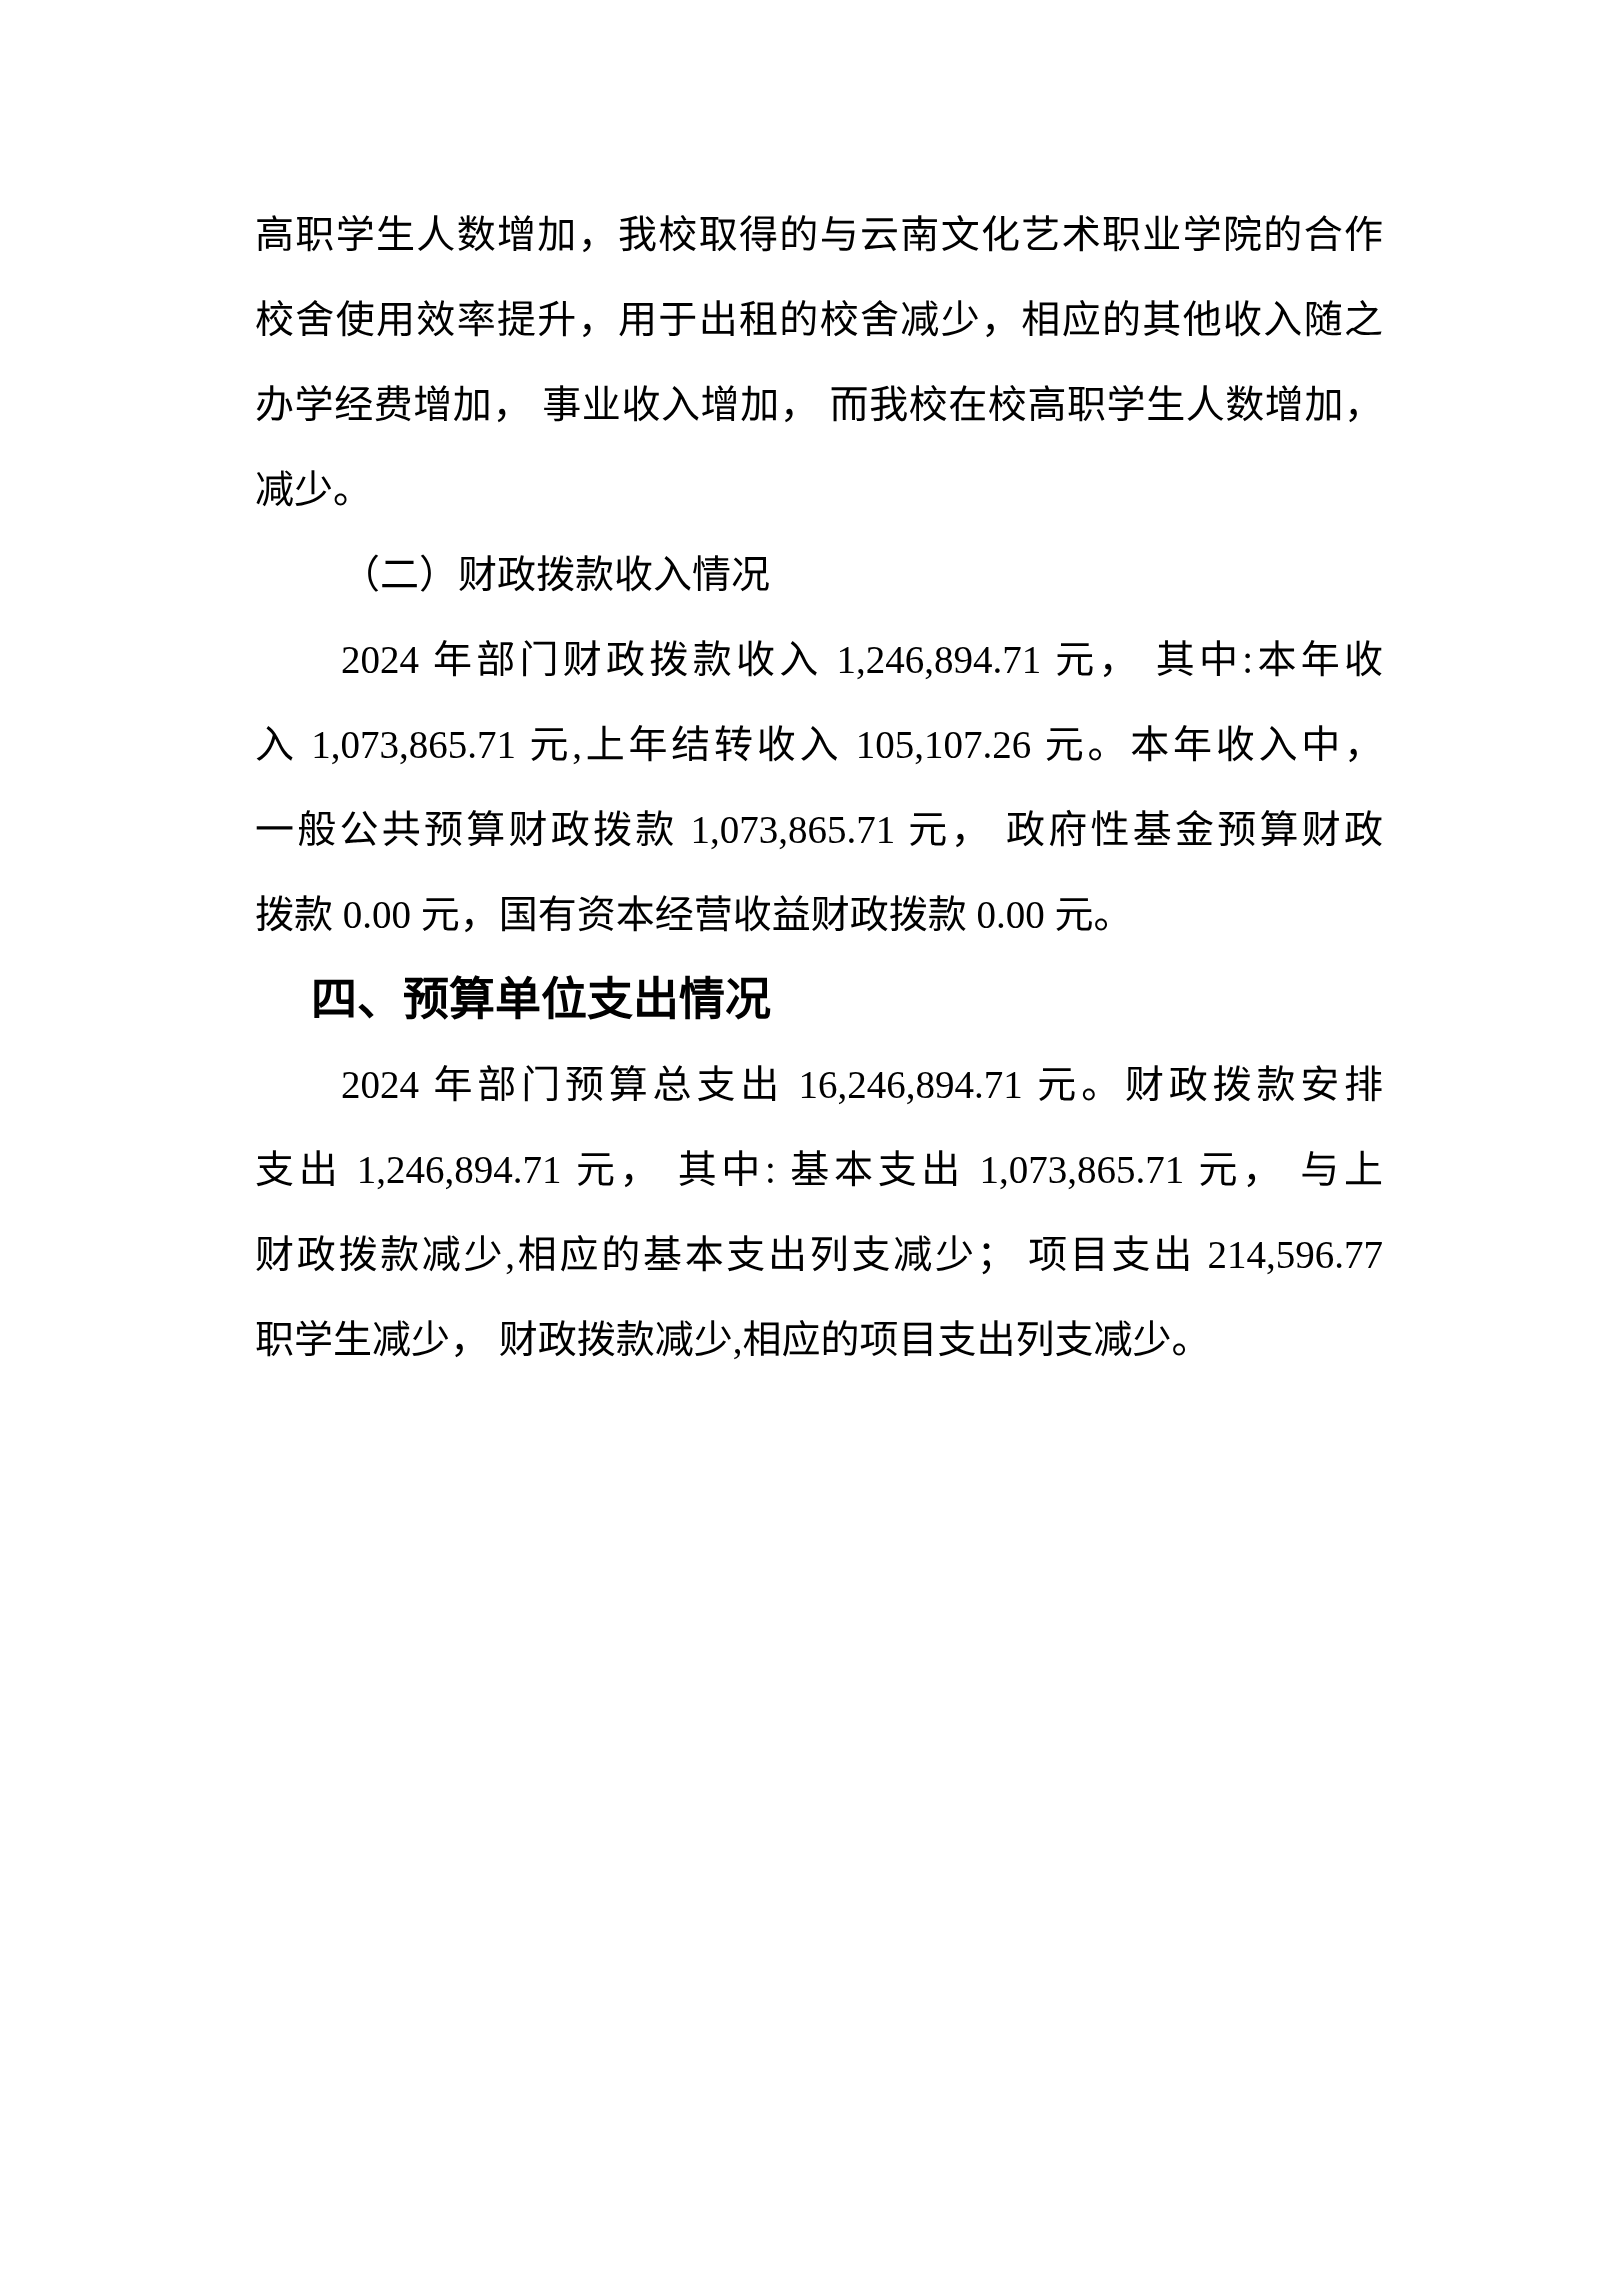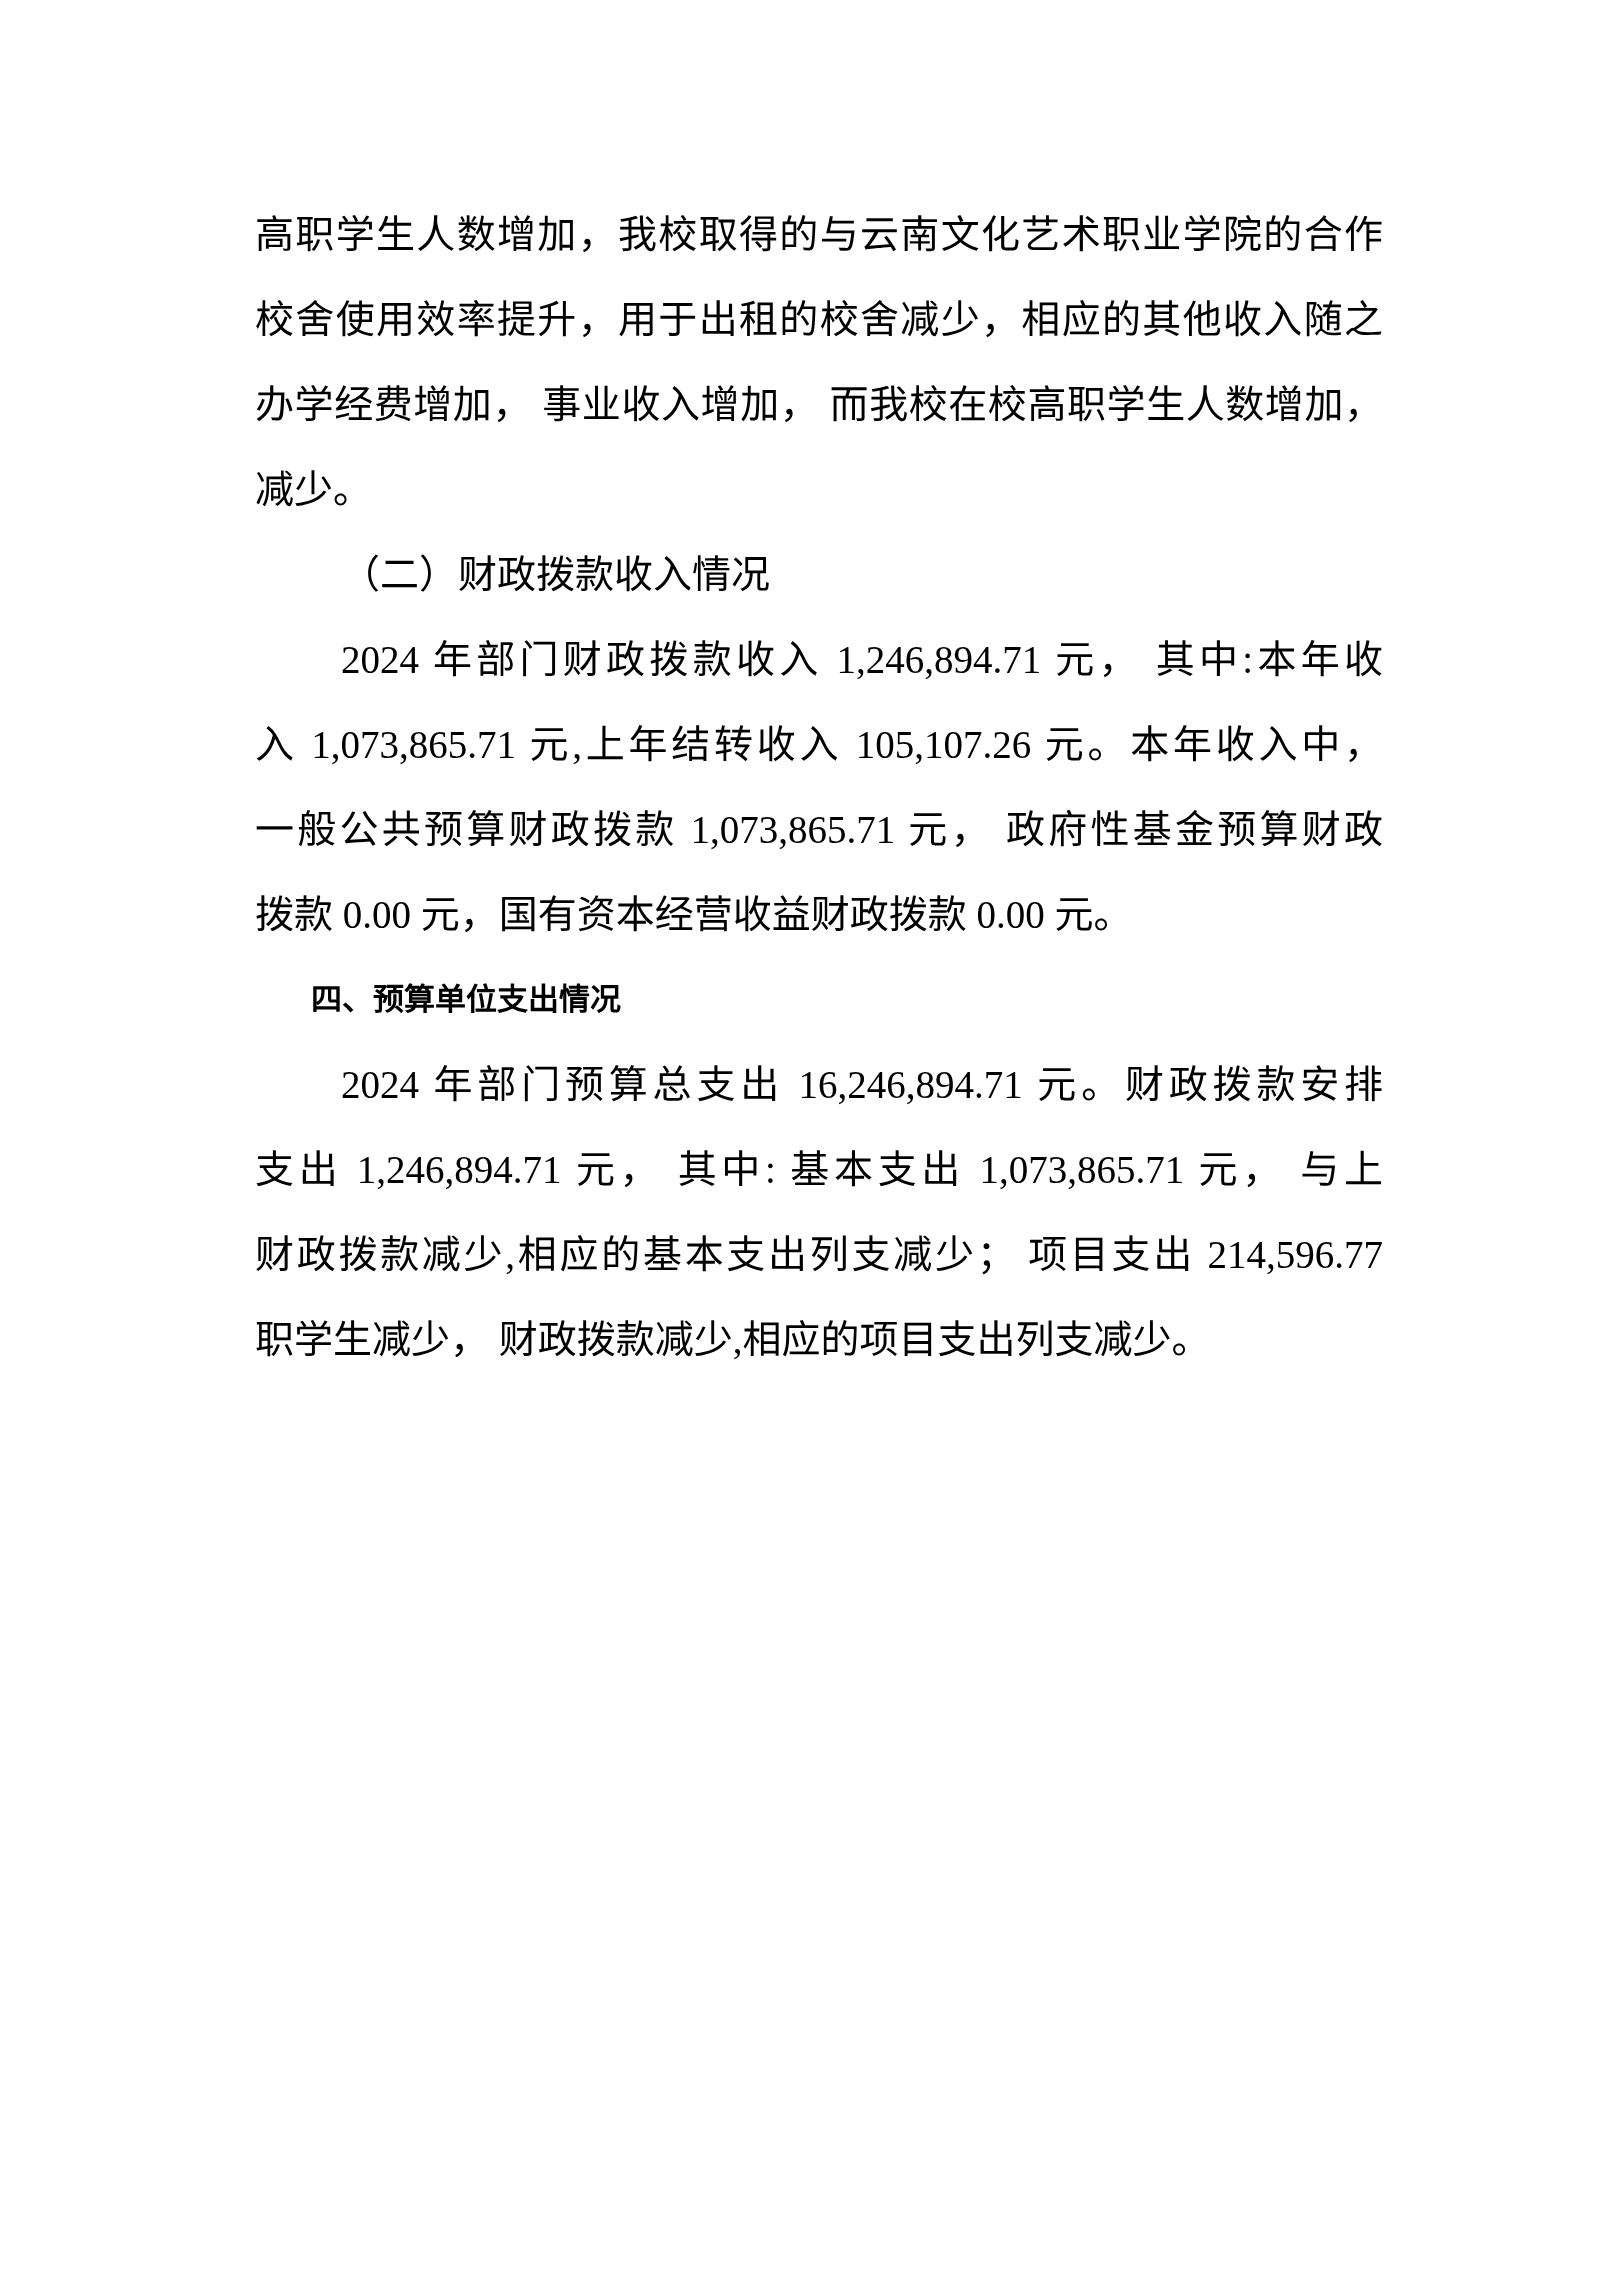--- a/index.html
+++ b/index.html
@@ -29,21 +29,21 @@
     overflow: hidden;
   }
   .line.indent { text-indent: 86px; }
   .line.end {
     text-align: center;
     text-align-last: left;
   }
   .line.h-section {
     font-family: "Liberation Sans", "DejaVu Sans", sans-serif;
     font-weight: bold;
-    font-size: 31px;
+    font-size: 46px;
     text-indent: 56px;
     text-align: center;
     text-align-last: left;
   }
 </style>
 </head>
 <body>
 
 <div class="page">
   <div class="text-area">

